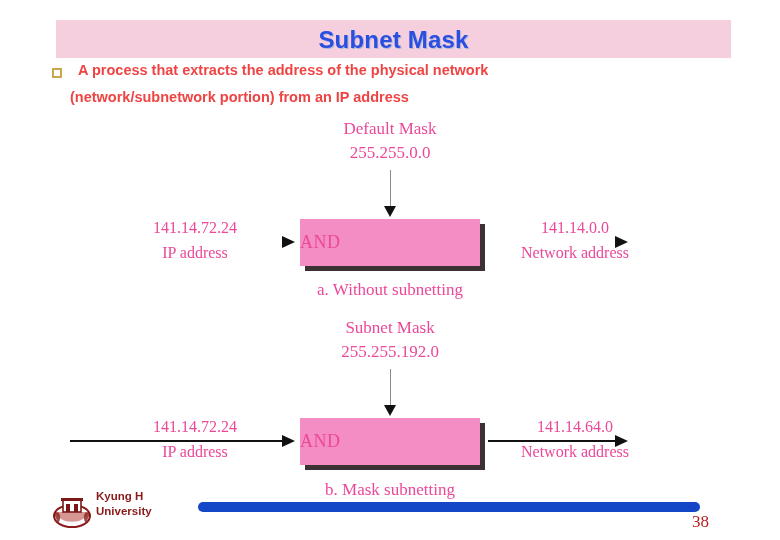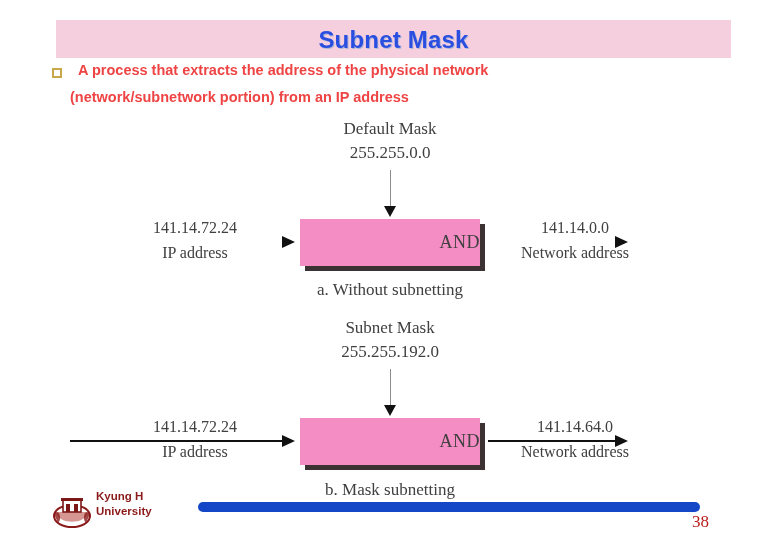--- a/index.html
+++ b/index.html
@@ -78,42 +78,42 @@
   
   #figure {
     position: absolute;
     left: 110px;
     top: 118px;
     width: 560px;
     height: 380px;
   }
   .serif {
     font-family: "Liberation Serif", "DejaVu Serif", serif;
-    color: #404040;
+    color: #ec4899;
   }
   .mask-label {
     position: absolute;
     width: 240px;
     text-align: center;
     font-size: 17px;
     line-height: 22px;
   }
   .and-box {
     position: absolute;
     width: 180px;
     height: 47px;
     background: #f48dc3;
     box-shadow: 5px 5px 0 #3d3233;
   }
   .and-box-label {
     position: absolute;
     width: 180px;
     height: 47px;
     line-height: 47px;
-    text-align: right;
+    text-align: left;
     font-size: 18px;
     letter-spacing: 0.5px;
   }
   .side-label {
     position: absolute;
     width: 170px;
     text-align: center;
     font-size: 16px;
     line-height: 21px;
   }

